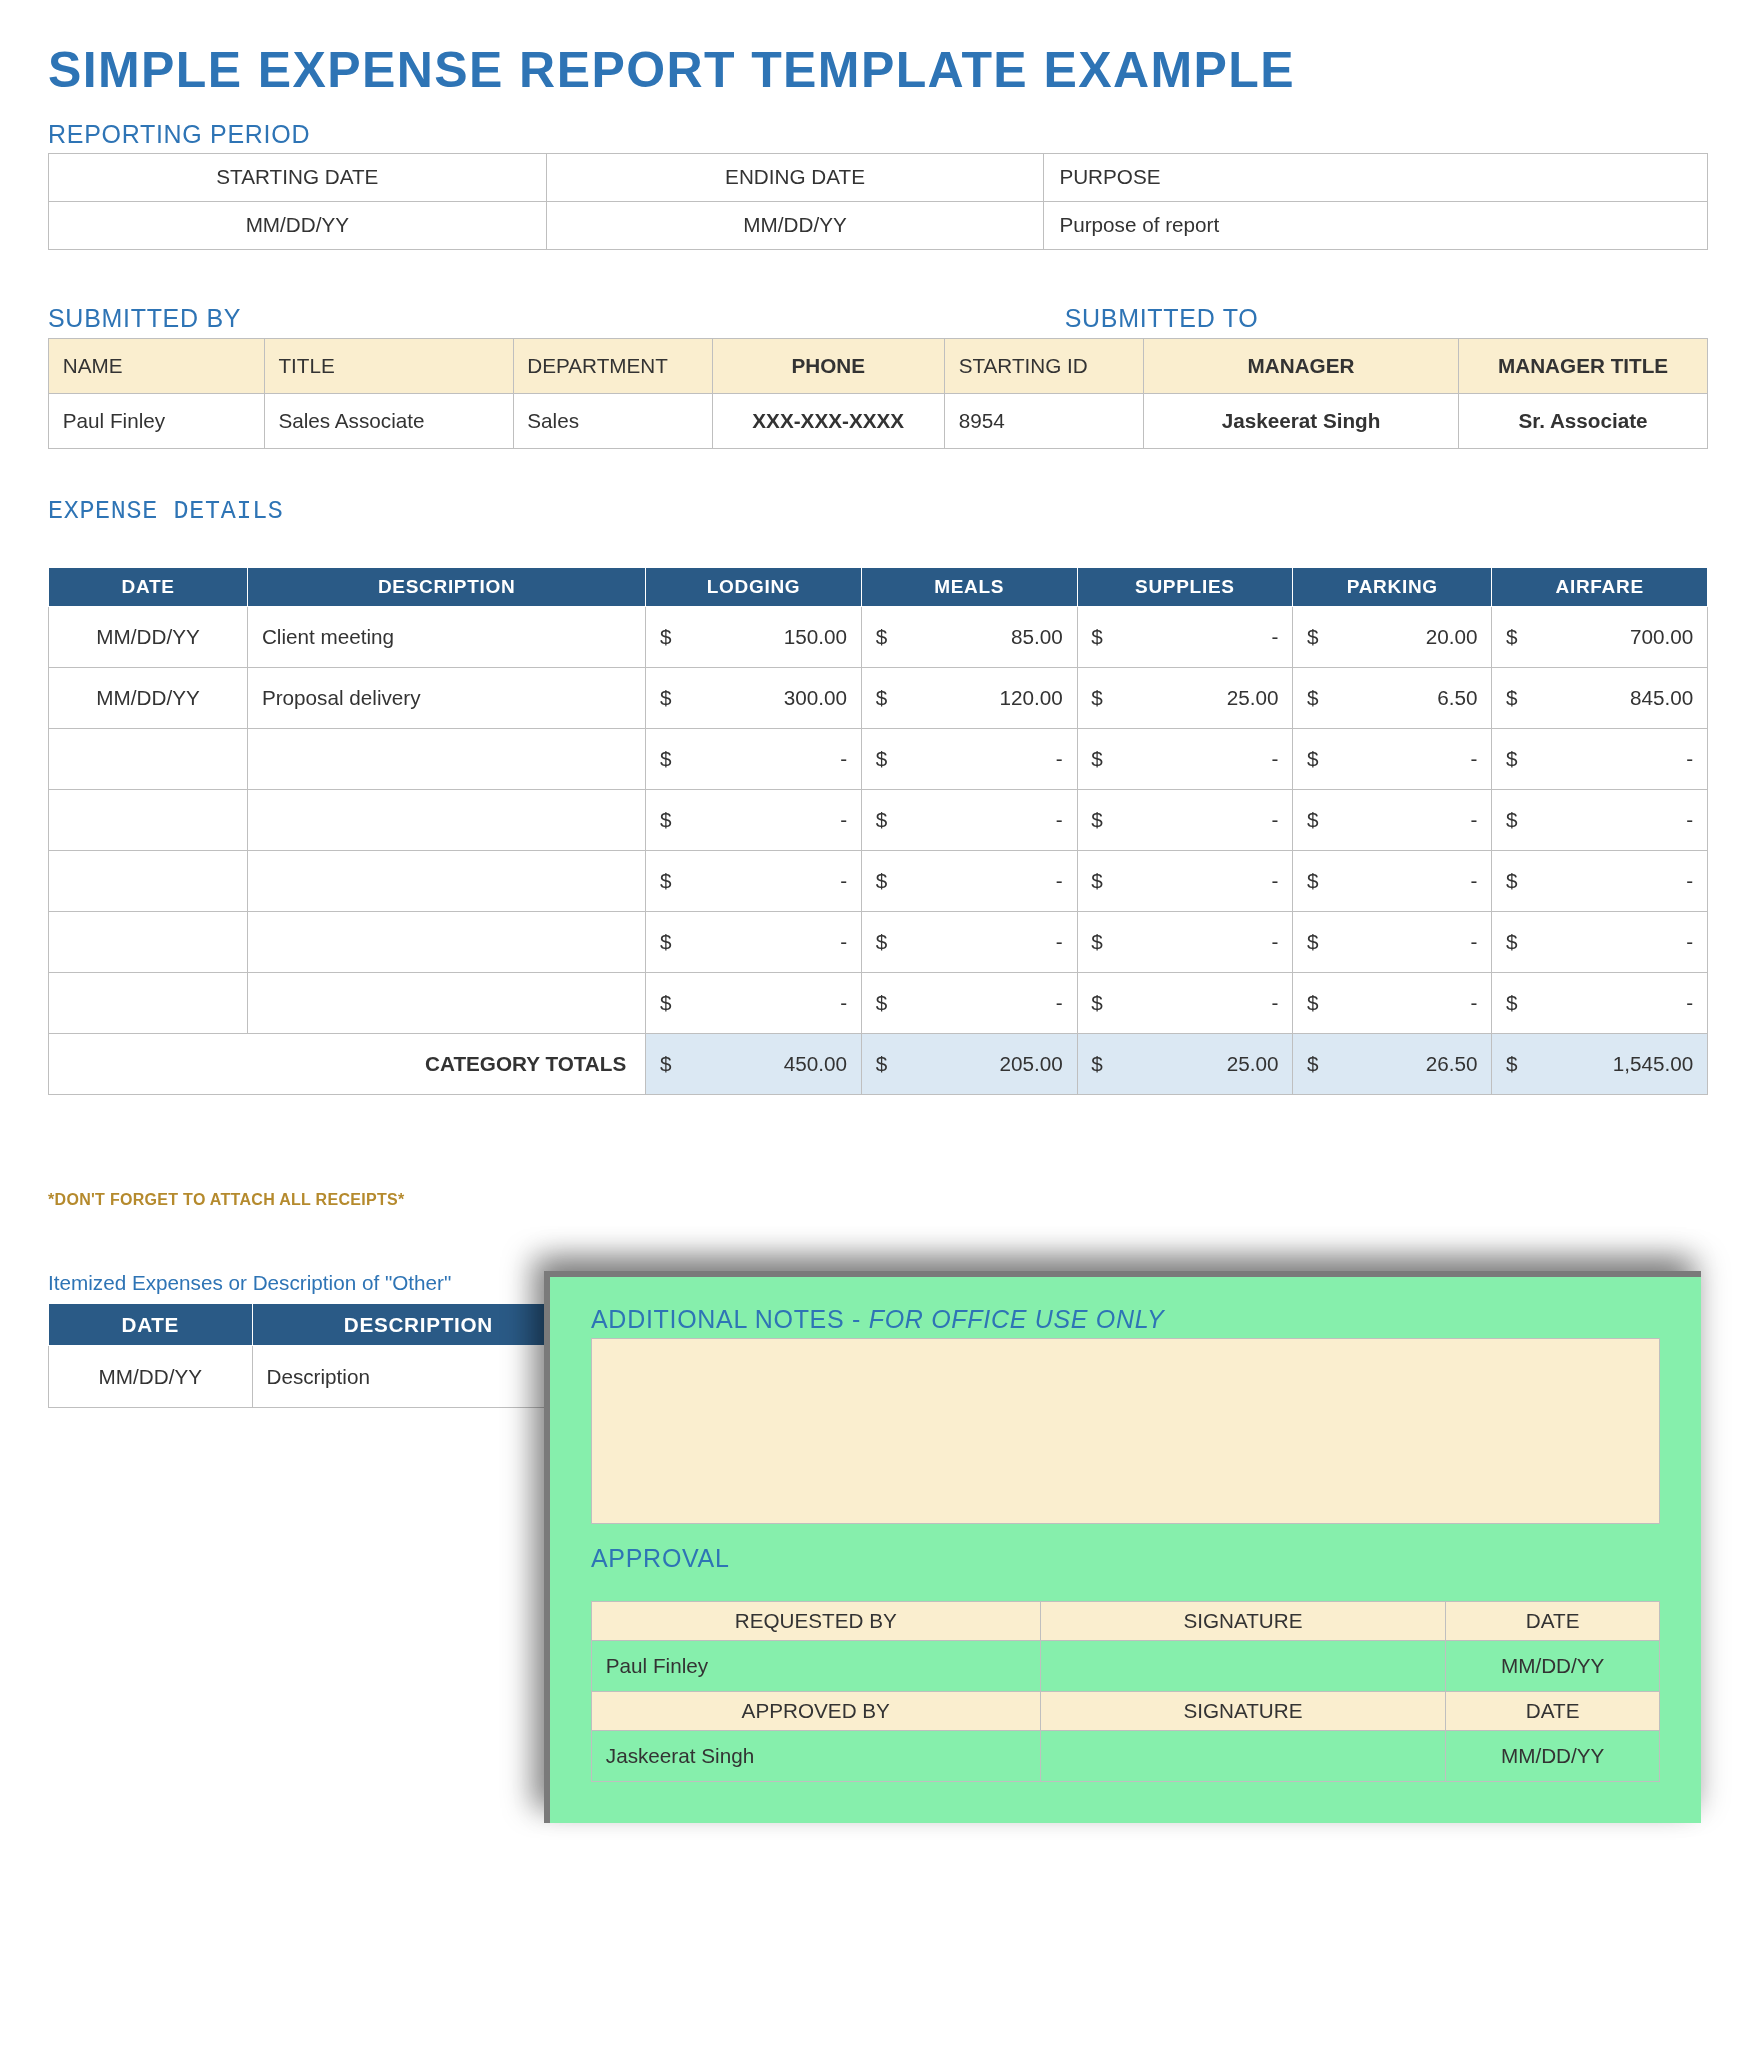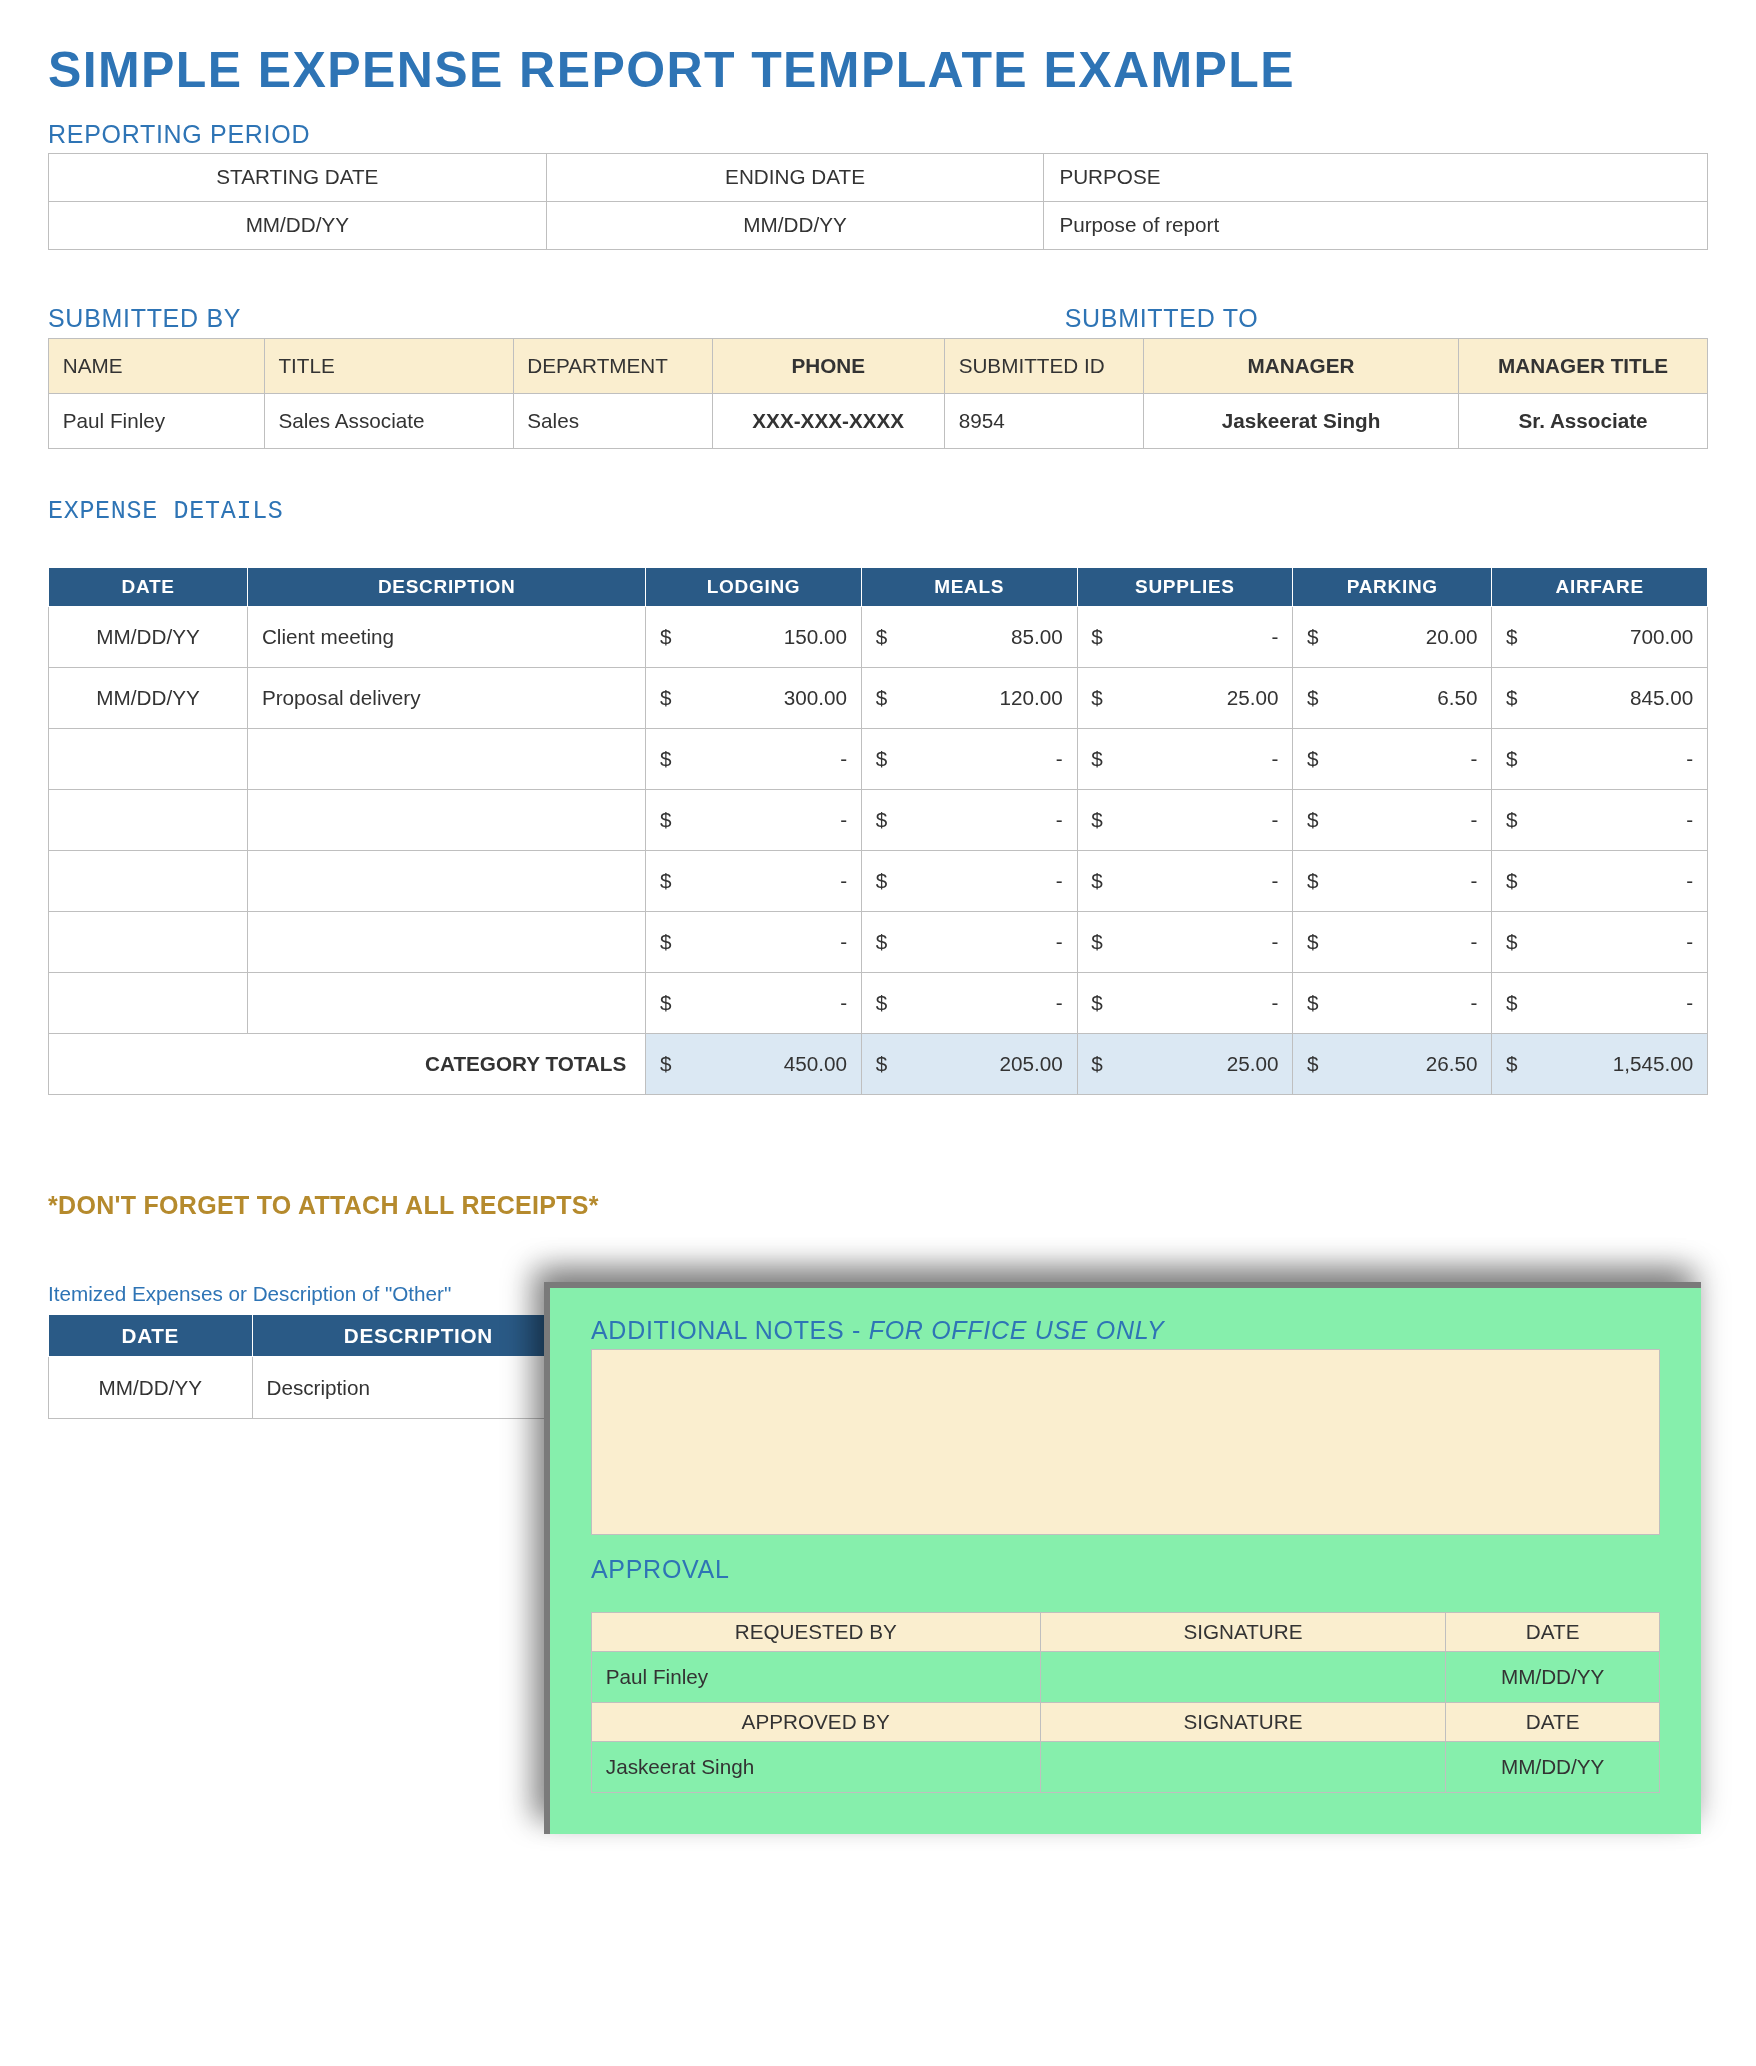--- a/index.html
+++ b/index.html
@@ -96,21 +96,21 @@
     border-left: none !important;
     border-bottom: 1.4px solid #bfbfbf;
   }
   .totals-label.first { border-left: 1.4px solid #bfbfbf !important; }
   .totals td.moneycell { background: #dbe8f3; }
 
   
   .attach {
     color: #b58a2d;
     font-weight: 700;
-    font-size: 25px;
+    font-size: 16px;
     margin-top: 96px;
     letter-spacing: 0.3px;
   }
 
   
   .itemized-label {
     color: #2e74b5;
     font-size: 20.7px;
     margin-top: 62px;
     margin-bottom: 8.3px;
@@ -202,21 +202,21 @@
         <col style="width:12%">
         <col style="width:19%">
         <col style="width:15%">
     </colgroup>
     <tbody>
         <tr>
       <th>NAME</th>
       <th>TITLE</th>
       <th>DEPARTMENT</th>
       <th class="center">PHONE</th>
-      <th>SUBMITTED ID</th>
+      <th>STARTING ID</th>
       <th class="center">MANAGER</th>
       <th class="center">MANAGER TITLE</th>
     </tr>
     <tr>
       <td>Paul Finley</td>
       <td>Sales Associate</td>
       <td>Sales</td>
       <td class="center">XXX-XXX-XXXX</td>
       <td>8954</td>
       <td class="center">Jaskeerat Singh</td>

